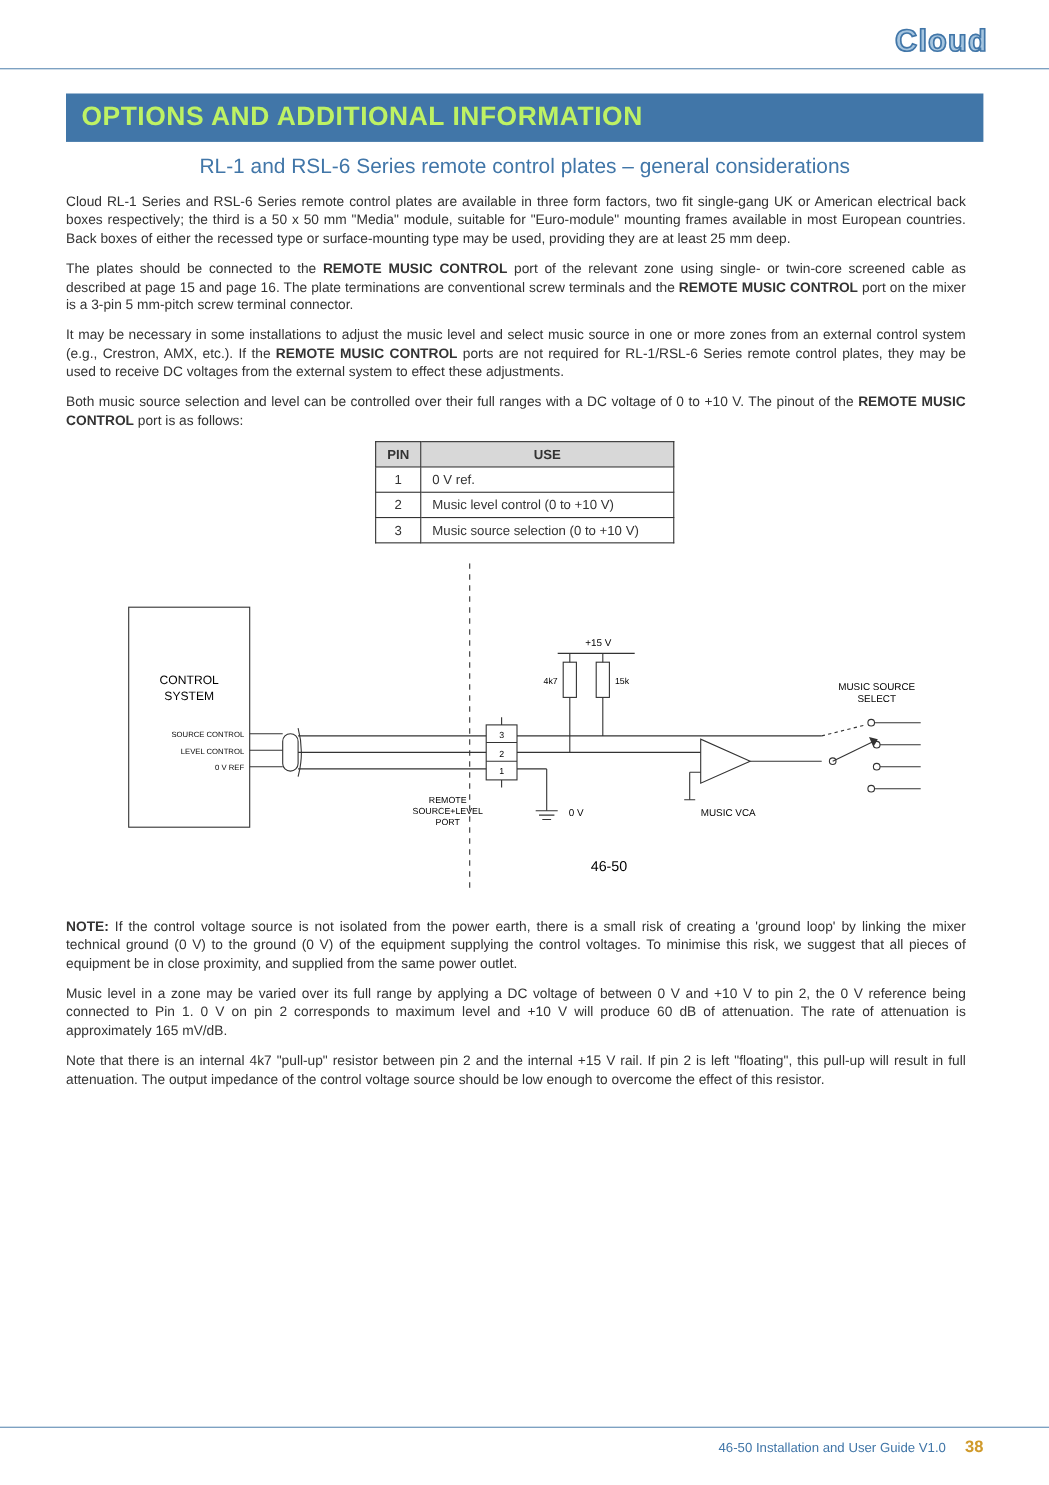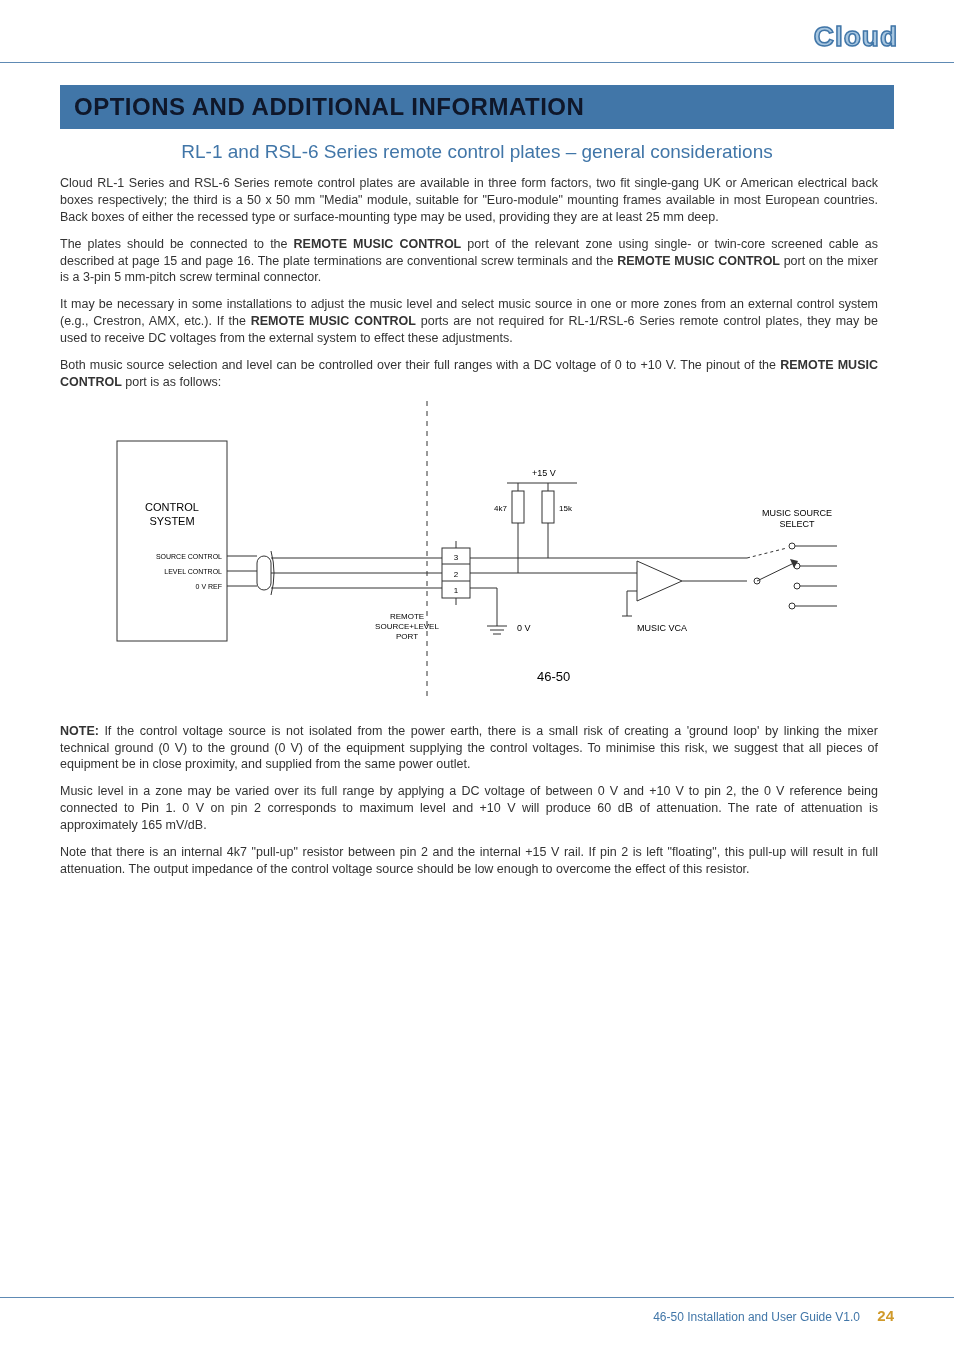--- a/index.html
+++ b/index.html
@@ -29,21 +29,21 @@
     font-weight: 900;
     font-size: 28px;
     letter-spacing: 1px;
     color: #a7c6e0;
     -webkit-text-stroke: 1.5px #4176a8;
     text-shadow: 0 0 1px #4176a8;
   }
   .content { margin-top: 55px; }
   .band {
     background: #4176a8;
-    color: #0f172a;
+    color: #bef264;
     font-size: 24px;
     font-weight: bold;
     padding: 6px 10px 6px 14px;
     letter-spacing: 0.5px;
     margin-bottom: 10px;
     margin-top: 35px;
   }
   .h2 {
     color: #4176a8;
     font-weight: normal;
@@ -128,20 +128,40 @@
 
 
   <p>
     <span>It may be necessary in some installations to adjust the music level and select music source in one or more zones from an external control system (e.g., Crestron, AMX, etc.). If the </span><b>REMOTE MUSIC CONTROL</b><span> ports are not required for RL-1/RSL-6 Series remote control plates, they may be used to receive DC voltages from the external system to effect these adjustments.</span>
   </p>
 
   <p>
     <span>Both music source selection and level can be controlled over their full ranges with a DC voltage of 0 to +10 V. The pinout of the </span><b>REMOTE MUSIC CONTROL</b><span> port is as follows:</span>
   </p>
 
+  <table class="pins">
+    <tbody>
+        <tr>
+      <th>PIN</th>
+      <th>USE</th>
+    </tr>
+    <tr>
+      <td class="pin">1</td>
+      <td class="use">0 V ref.</td>
+    </tr>
+    <tr>
+      <td class="pin">2</td>
+      <td class="use">Music level control (0 to +10 V)</td>
+    </tr>
+    <tr>
+      <td class="pin">3</td>
+      <td class="use">Music source selection (0 to +10 V)</td>
+    </tr>
+  </tbody>
+    </table>
 
   <div class="diagram-wrap">
     <svg class="diagram" viewBox="0 0 760 300">
 
       <line x1="330" y1="0" x2="330" y2="300" stroke="#333" stroke-width="1" stroke-dasharray="5,5"></line>
 
       <rect x="20" y="40" width="110" height="200" fill="none" stroke="#333"></rect>
       <text class="sv-text" x="75" y="110" font-size="11" text-anchor="middle"><tspan x="75" dy="0">CONTROL</tspan><tspan x="75" dy="14">SYSTEM</tspan></text>
       <text class="sv-text" x="125" y="158" font-size="7" text-anchor="end">SOURCE CONTROL</text>
       <text class="sv-text" x="125" y="173" font-size="7" text-anchor="end">LEVEL CONTROL</text>
@@ -220,14 +240,14 @@
 
 
   <p>Music level in a zone may be varied over its full range by applying a DC voltage of between 0 V and +10 V to pin 2, the 0 V reference being connected to Pin 1. 0 V on pin 2 corresponds to maximum level and +10 V will produce 60 dB of attenuation. The rate of attenuation is approximately 165 mV/dB.</p>
   <p>Note that there is an internal 4k7 "pull-up" resistor between pin 2 and the internal +15 V rail. If pin 2 is left "floating", this pull-up will result in full attenuation. The output impedance of the control voltage source should be low enough to overcome the effect of this resistor.</p>
 
 </div>
 
 <div class="footer-rule"></div>
 <div class="footer">
   <span>46-50 Installation and User Guide V1.0</span>
-  <span class="pg">24</span>
+  <span class="pg">38</span>
 </div>
 
 </body></html>

